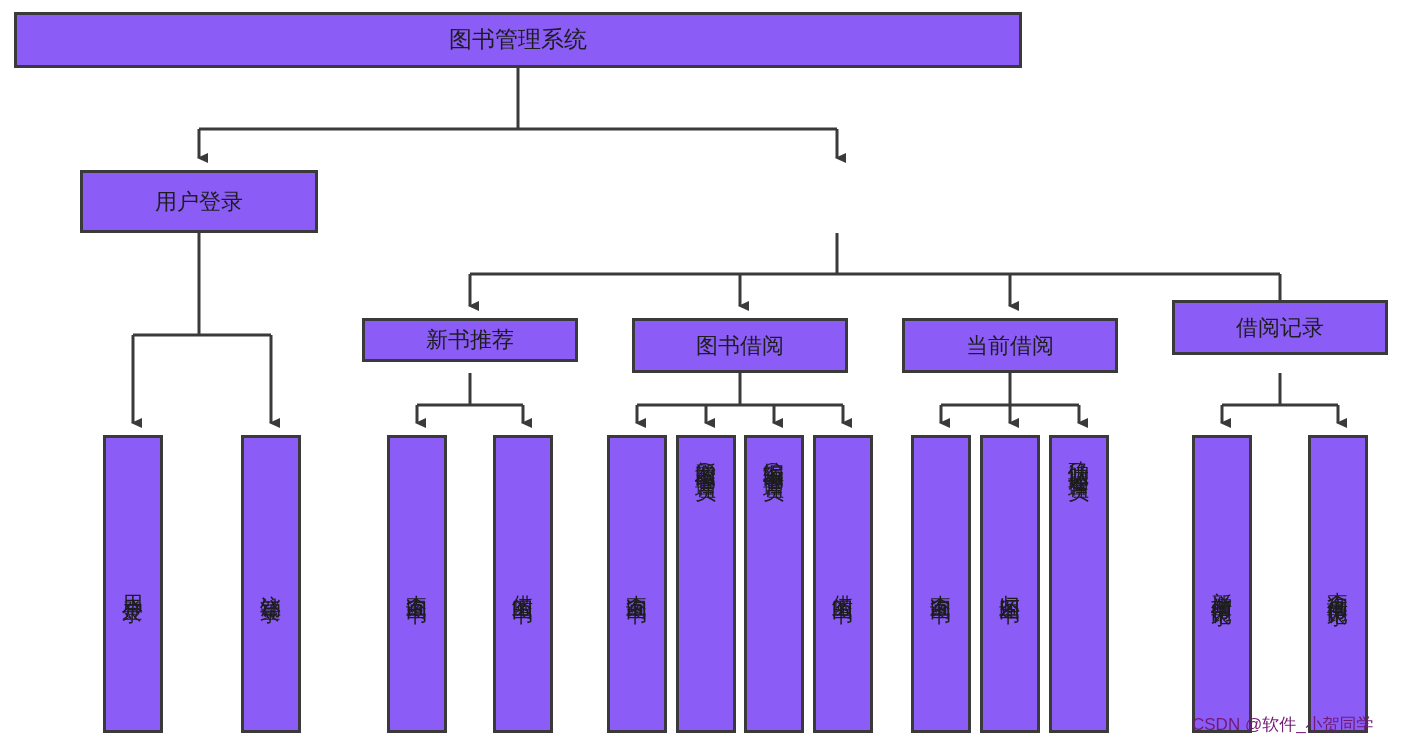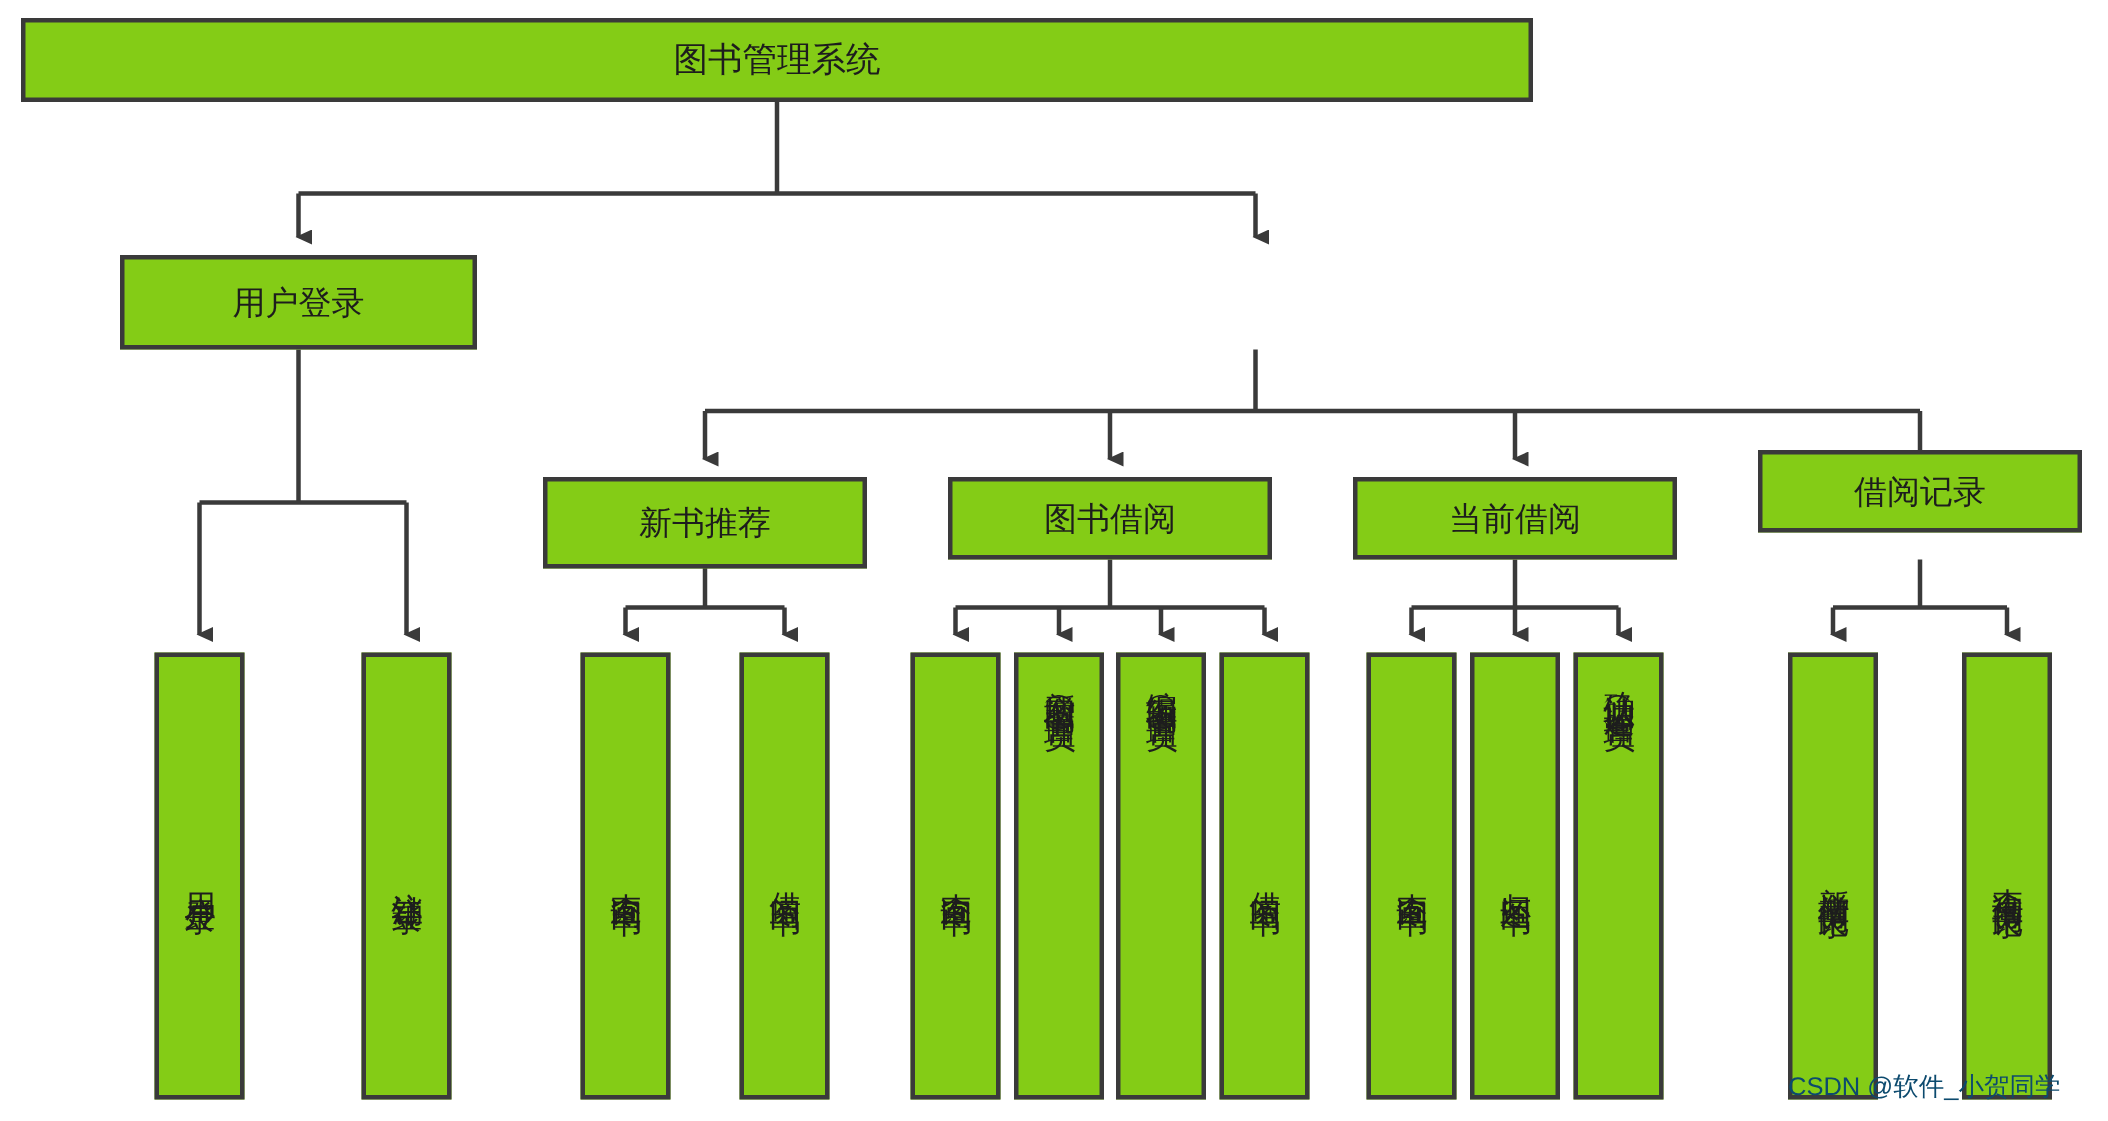--- a/index.html
+++ b/index.html
@@ -10,21 +10,21 @@
     font-family:"Liberation Sans","DejaVu Sans",sans-serif;
     overflow:hidden;
     position:relative;
   }
   #stage{position:relative;width:1405px;height:747px;}
   svg#wires{position:absolute;left:0;top:0;width:1405px;height:747px;pointer-events:none;}
 
   .node{
     position:absolute;
     box-sizing:border-box;
-    background:#84cc16;
+    background:#8b5cf6;
     border:3px solid #3a3a3a;
     display:flex;
     align-items:center;
     justify-content:center;
     color:#1d1d1d;
     z-index:2;
   }
   .node .lbl{
     display:block;
     text-align:center;
@@ -50,21 +50,21 @@
     letter-spacing:3px;
     line-height:1;
   }
   
   .node.v.mid{align-items:center;padding-top:0;}
 
   #watermark{
     position:absolute;
     left:1192px;top:713px;
     font-size:17px;
-    color:#0c4a6e;
+    color:#701a75;
     white-space:nowrap;
     z-index:5;
     font-family:"Liberation Sans","DejaVu Sans",sans-serif;
   }
 </style>
 </head>
 <body>
 
 <div id="stage">
 
@@ -119,21 +119,21 @@
   </svg>
 
   <div class="node h root" style="left:14px;top:12px;width:1008px;height:56px;">
     <span class="lbl">图书管理系统</span>
   </div>
 
   <div class="node h" style="left:80px;top:170px;width:238px;height:63px;">
     <span class="lbl">用户登录</span>
   </div>
 
-  <div class="node h" style="left:362px;top:318px;width:216px;height:61px;">
+  <div class="node h" style="left:362px;top:318px;width:216px;height:44px;">
     <span class="lbl">新书推荐</span>
   </div>
   <div class="node h" style="left:902px;top:318px;width:216px;height:55px;">
     <span class="lbl">当前借阅</span>
   </div>
   <div class="node h" style="left:632px;top:318px;width:216px;height:55px;">
     <span class="lbl">图书借阅</span>
   </div>
   <div class="node h" style="left:1172px;top:300px;width:216px;height:55px;">
     <span class="lbl">借阅记录</span>

